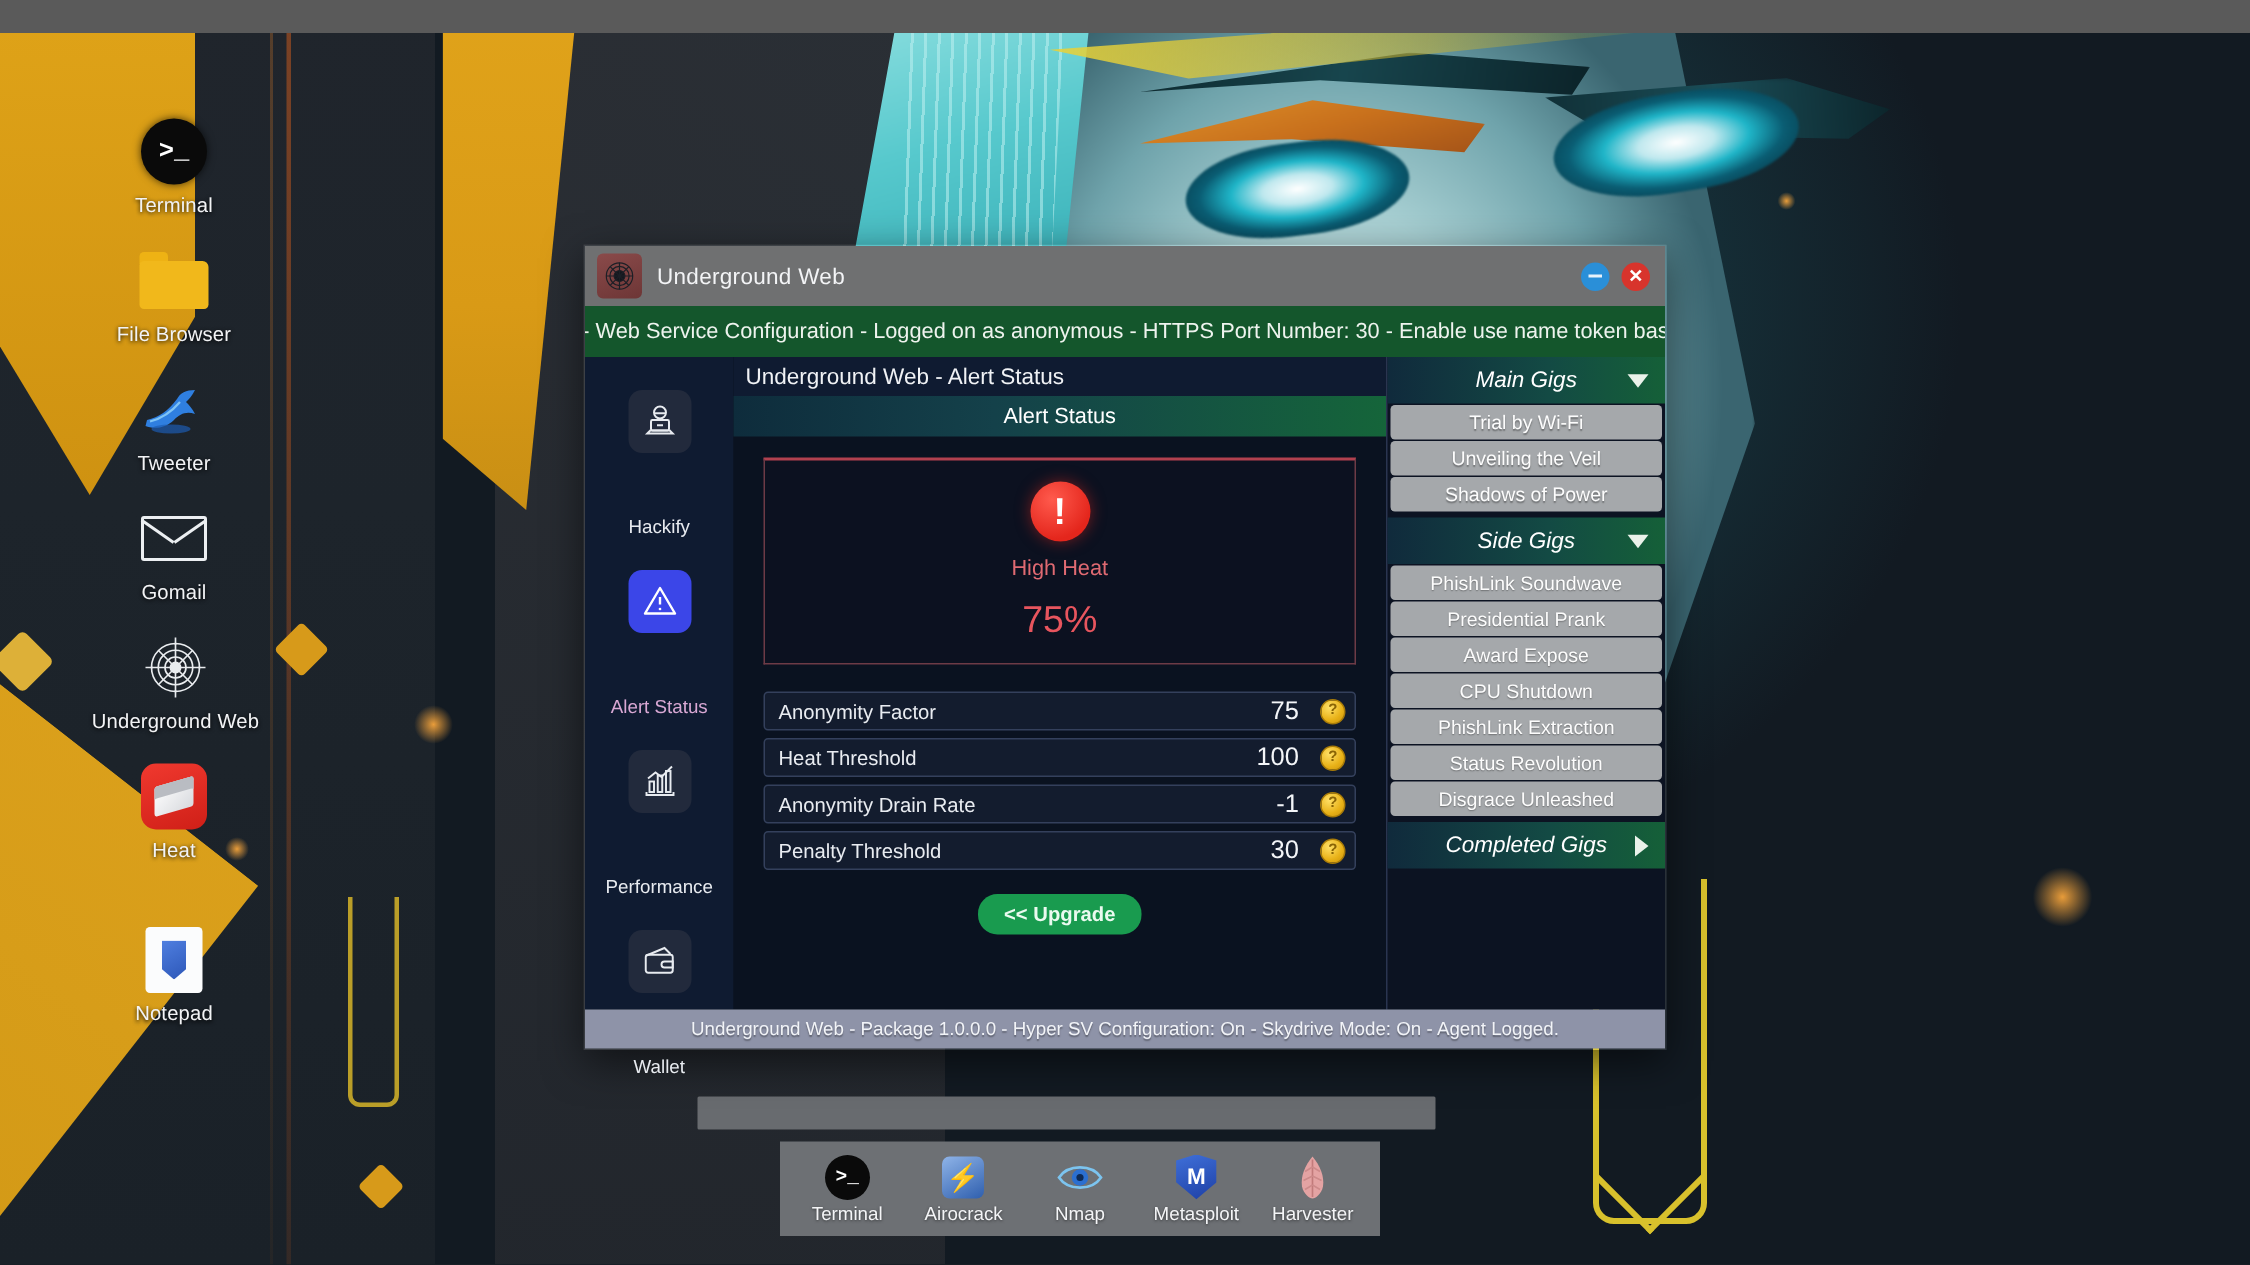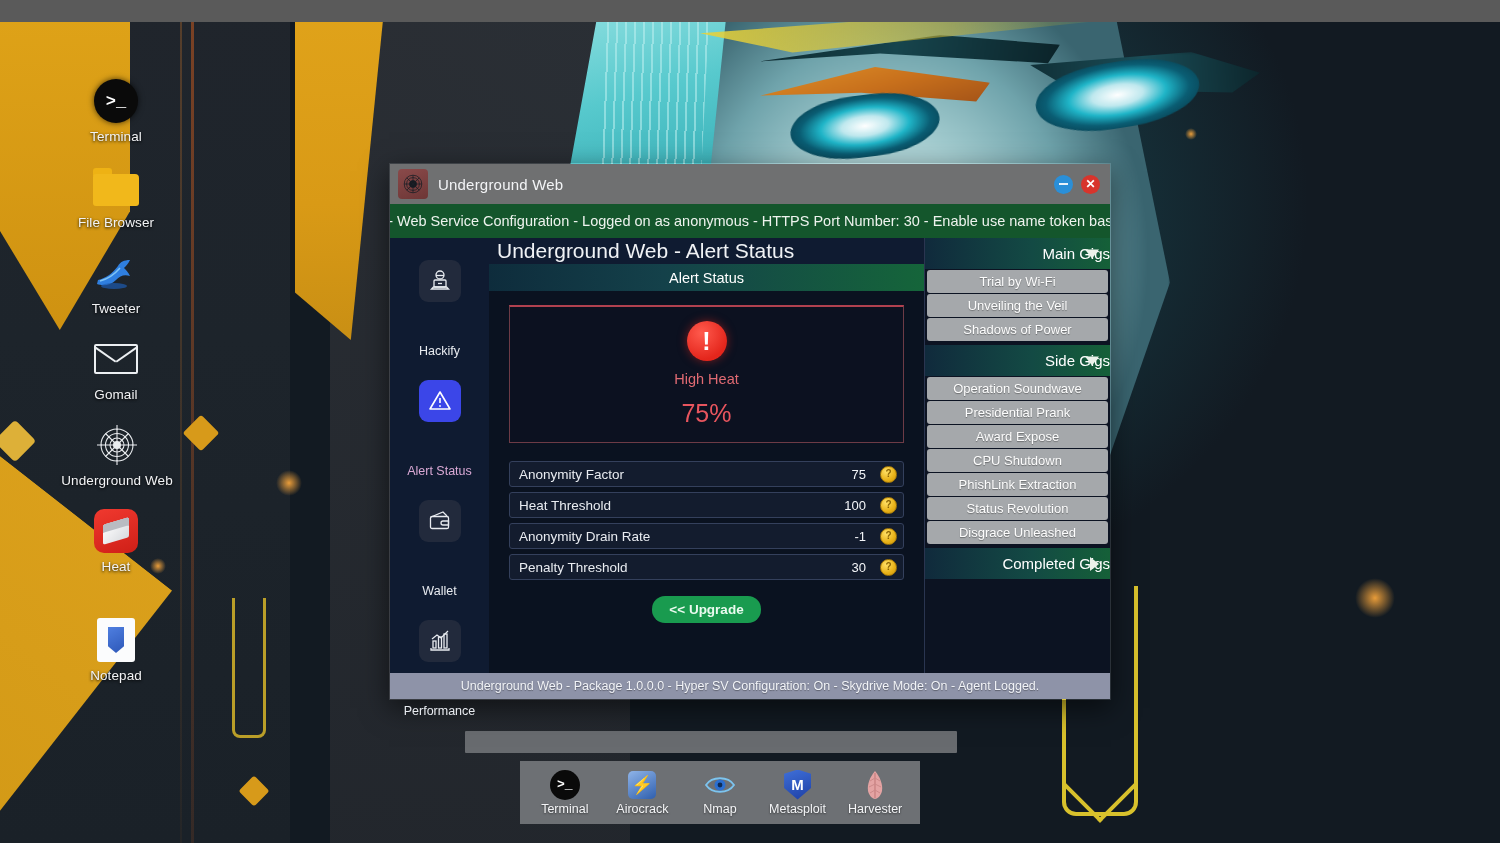--- a/index.html
+++ b/index.html
@@ -267,21 +267,21 @@
   .nav-ico {
     width:42px;height:42px;margin:0 auto 6px;border-radius:9px;
     background:#222a3c; display:flex;align-items:center;justify-content:center;
   }
   .nav-item.active .nav-ico { background:#3b46e8; }
   .nav-lbl { font-size:12.5px; color:#e8ebf0;margin-top:42px; }
   .nav-item.active .nav-lbl { color:#d9a8d4; }
 
   #center-pane { flex:1; min-width:0; display:flex; flex-direction:column; background:#0a1220; }
   #center-title {
-    height:26px; background:#0f1b31; color:#f0f2f5; font-size:21px;
+    height:26px; background:#0f1b31; color:#f0f2f5; font-size:15px;
     display:flex; align-items:center; padding-left:8px; flex:0 0 26px;
   }
   #center-sub {
     height:27px; flex:0 0 27px;
     background:linear-gradient(90deg,#0e2c3c 0%, #14414a 40%, #15653a 100%);
     color:#fff; font-size:14.5px; display:flex; align-items:center; justify-content:center;
   }
   #center-inner { flex:1; padding:14px 20px 0; min-height:0; }
 
   .alert-box {
@@ -298,21 +298,21 @@
   }
   .alert-label { color:#e06a72; font-size:14.5px; }
   .alert-pct { color:#e8555e; font-size:25px; margin-top:2px; }
 
   .stat-list { margin-top:18px; display:flex; flex-direction:column; gap:5px; }
   .stat-row {
     height:26px; background:#131c2e; border:1px solid #34405c; border-radius:3px;
     display:flex; align-items:center; padding:0 6px 0 9px; position:relative;
   }
   .stat-name { color:#e9ecf1; font-size:13.5px; flex:1; }
-  .stat-val { color:#f3f5f8; font-size:13px; margin-right:14px; }
+  .stat-val { color:#f3f5f8; font-size:17px; margin-right:14px; }
   .coin {
     width:17px;height:17px;border-radius:50%;
     background:radial-gradient(circle at 35% 30%, #ffe066, #e8b117 60%, #c9920c);
     border:1px solid #a87b08;
     display:flex;align-items:center;justify-content:center;
     color:#8a6405; font-size:10px; font-weight:bold; line-height:1;
   }
   .upgrade-wrap { text-align:center; margin-top:16px; }
   .upgrade-btn {
     display:inline-block; background:#199b4f; color:#eafaef;
@@ -320,22 +320,22 @@
   }
 
   
   #gigs-pane {
     width:186px; flex:0 0 186px; background:#0c1322;
     border-left:1px solid #2a3550; display:flex; flex-direction:column;
   }
   .gig-header {
     height:31px; flex:0 0 31px;
     background:linear-gradient(90deg,#102a3c 0%, #134a44 58%, #156038 100%);
-    color:#fff; font-size:15px; display:flex; align-items:center; justify-content:flex-end;
-    position:relative; cursor:pointer;
+    color:#fff; font-size:15px; display:flex; align-items:center; justify-content:center;
+    position:relative; cursor:pointer;font-style:italic;
   }
   .gig-header .caret {
     position:absolute; right:11px; top:50%; transform:translateY(-50%);
     width:0;height:0;border-left:7px solid transparent;border-right:7px solid transparent;
     border-top:9px solid #eaf2ea;
   }
   .gig-header .caret.right {
     border-top:7px solid transparent;border-bottom:7px solid transparent;
     border-left:9px solid #eaf2ea; border-right:none;
   }
@@ -545,40 +545,40 @@
             <path d="M13 10 V15"></path>
             <circle cx="13" cy="18" r=".9" fill="#fff" stroke="none"></circle>
           </svg>
         </div>
         <div class="nav-lbl">Alert Status</div>
       </div>
 
       <div class="nav-item">
         <div class="nav-ico">
           <svg width="26" height="26" viewBox="0 0 26 26" fill="none" stroke="#e8ebf0" stroke-width="1.3">
-            <path d="M4 9 L16 4 L20 8"></path>
-            <rect x="3.5" y="8.5" width="18" height="12" rx="1.6"></rect>
-            <path d="M16 13 h5.5 v4 H16 a2 2 0 0 1 0 -4 Z"></path>
-          </svg>
-        </div>
-        <div class="nav-lbl">Wallet</div>
-      </div>
-
-      <div class="nav-item">
-        <div class="nav-ico">
-          <svg width="26" height="26" viewBox="0 0 26 26" fill="none" stroke="#e8ebf0" stroke-width="1.3">
             <path d="M4 20 V22 H22 V20"></path>
             <rect x="6" y="13" width="3" height="7"></rect>
             <rect x="11.5" y="9" width="3" height="11"></rect>
             <rect x="17" y="6" width="3" height="14"></rect>
             <path d="M5 11 L10 7 L14 10 L21 3"></path>
           </svg>
         </div>
         <div class="nav-lbl">Performance</div>
       </div>
+
+      <div class="nav-item">
+        <div class="nav-ico">
+          <svg width="26" height="26" viewBox="0 0 26 26" fill="none" stroke="#e8ebf0" stroke-width="1.3">
+            <path d="M4 9 L16 4 L20 8"></path>
+            <rect x="3.5" y="8.5" width="18" height="12" rx="1.6"></rect>
+            <path d="M16 13 h5.5 v4 H16 a2 2 0 0 1 0 -4 Z"></path>
+          </svg>
+        </div>
+        <div class="nav-lbl">Wallet</div>
+      </div>
     </div>
 
     <div id="center-pane">
       <div id="center-title">Underground Web - Alert Status</div>
       <div id="center-sub">Alert Status</div>
 
       <div id="center-inner">
 
         <div class="alert-box">
           <div class="alert-circle">!</div>
@@ -628,21 +628,21 @@
       <div class="gig-item">Trial by Wi-Fi</div>
       <div class="gig-item">Unveiling the Veil</div>
       <div class="gig-item">Shadows of Power</div>
 
       <div class="gig-gap"></div>
 
       <div class="gig-header">
         <span>Side Gigs</span>
         <span class="caret"></span>
       </div>
-      <div class="gig-item">Operation Soundwave</div>
+      <div class="gig-item">PhishLink Soundwave</div>
       <div class="gig-item">Presidential Prank</div>
       <div class="gig-item">Award Expose</div>
       <div class="gig-item">CPU Shutdown</div>
       <div class="gig-item">PhishLink Extraction</div>
       <div class="gig-item">Status Revolution</div>
       <div class="gig-item">Disgrace Unleashed</div>
 
       <div class="gig-gap"></div>
 
       <div class="gig-header">

